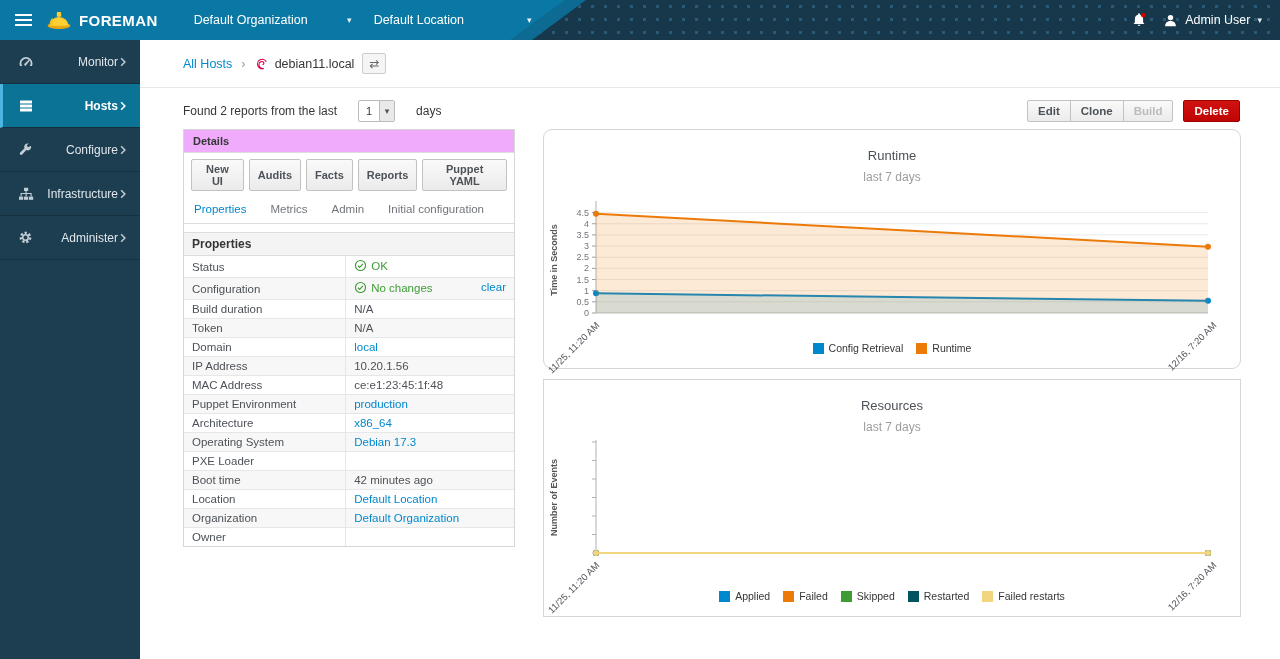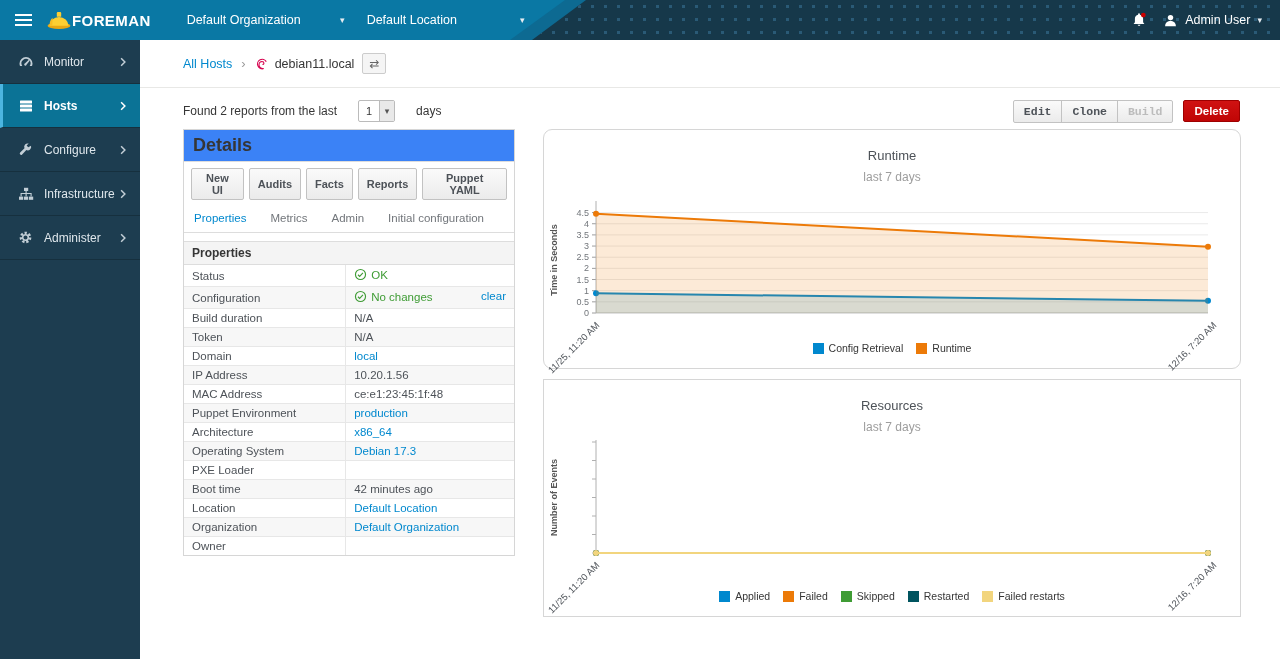--- a/index.html
+++ b/index.html
@@ -14,32 +14,32 @@
   .nav-deco-dark { position:absolute; top:0; bottom:0; left:508px; right:0;
     background-color:#16384a;
     background-image:radial-gradient(circle, #2a5a76 1.7px, transparent 1.8px);
     background-size:13px 13px;
     clip-path:polygon(78px 0, 100% 0, 100% 100%, 24px 100%); }
   .nav-left, .nav-right { position:relative; z-index:2; display:flex; align-items:center; height:100%; }
   .nav-right { margin-left:auto; padding-right:18px; gap:16px; }
   .hamburger { width:46px; height:100%; display:flex; flex-direction:column; justify-content:center;
     align-items:center; gap:3px; cursor:pointer; }
   .hamburger span { width:17px; height:2px; background:#fff; display:block; }
-  .brand { display:flex; align-items:center; cursor:pointer; padding-right:14px; }
+  .brand { display:flex; align-items:center; gap:7px; cursor:pointer; padding-right:14px; }
   .brand-text { color:#fff; font-weight:bold; font-size:15px; letter-spacing:.4px; }
   .nav-menu { display:flex; align-items:center; justify-content:space-between; width:158px;
     margin-left:22px; color:#fff; font-size:12.5px; cursor:pointer; }
   .caret { font-size:9px; color:#e8eef2; }
   .bell-wrap { position:relative; cursor:pointer; display:flex; }
   .user-menu { display:flex; align-items:center; gap:7px; color:#fff; font-size:12.5px; cursor:pointer; }
 
   
   .sidebar { position:fixed; top:40px; left:0; bottom:0; width:140px; background:#1d3d50; z-index:20; }
   .side-item { height:44px; display:flex; align-items:center; border-bottom:1px solid #16303e;
-    color:#dfe7ec; cursor:pointer; padding-left:18px; position:relative; }
+    color:#dfe7ec; cursor:pointer; padding-left:18px; position:relative;text-align:right; }
   .side-item .s-icon { width:16px; height:16px; margin-right:10px; color:#c2ced6; display:flex; }
   .side-item .s-label { font-size:12px; flex:1; }
   .side-item .s-chev { margin-right:12px; color:#c2ced6; display:flex; }
   .side-item.active { background:#0b7396; padding-left:15px; border-left:3px solid #4cb5e0; }
   .side-item.active .s-label { color:#fff; font-weight:bold; }
   .side-item.active .s-icon, .side-item.active .s-chev { color:#fff; }
 
   
   .content { margin-left:140px; padding-top:40px; }
   .breadcrumb-bar { height:48px; border-bottom:1px solid #e8e8e6; display:flex; align-items:center;
@@ -56,33 +56,33 @@
   .days-select { display:inline-flex; align-items:stretch; height:22px; border:1px solid #bbb;
     border-radius:2px; background:#fff; cursor:pointer; overflow:hidden; }
   .days-select .val { width:20px; display:flex; align-items:center; justify-content:center; font-size:11px; }
   .days-select .arrow { width:15px; background:#e9e9e9; border-left:1px solid #bbb; display:flex;
     align-items:center; justify-content:center; }
   .days-select .arrow .caret { color:#555; }
   .toolbar { margin-left:auto; display:flex; align-items:center; }
   .btn { font-size:11.5px; font-weight:bold; color:#4d5258; padding:4px 10px;
     background:linear-gradient(#fafafa,#ebebeb); border:1px solid #c2c2c2; border-radius:2px;
     cursor:pointer; font-family:inherit; }
-  .btn-group .btn { border-radius:0; margin-left:-1px;font-family:Liberation Mono, monospace; }
+  .btn-group .btn { border-radius:0; margin-left:-1px; }
   .btn-group .btn:first-child { border-radius:2px 0 0 2px; margin-left:0; }
   .btn-group .btn:last-child { border-radius:0 2px 2px 0; }
   .btn[disabled] { color:#bcbcbc; cursor:default; }
   .btn-danger { margin-left:10px; background:linear-gradient(#d01212,#c00505); border-color:#9e0000;
     color:#fff; }
 
   .main-row { display:flex; align-items:flex-start; gap:28px; padding:6px 40px 0 43px; }
 
   
   .details-panel { width:332px; flex-shrink:0; border:1px solid #d6d6d6; background:#fff; }
-  .panel-heading { background:#3b82f6; border-bottom:1px solid #ddd; padding:5px 9px;
-    font-size:18px; font-weight:bold; color:#363636; }
+  .panel-heading { background:#f0abfc; border-bottom:1px solid #ddd; padding:5px 9px;
+    font-size:11px; font-weight:bold; color:#363636; }
   .actions-row { padding:6px 7px; display:flex; gap:5px; }
   .actions-row .btn { padding:3px 8px; font-size:11px; }
   .tabs-row { display:flex; gap:24px; padding:6px 10px 8px 10px; border-bottom:1px solid #ddd; }
   .tab { font-size:11.5px; color:#72767b; cursor:pointer; }
   .tab.active { color:#0088ce; }
   .props-gap { height:8px; }
   table.props { width:100%; border-collapse:collapse; font-size:11.5px; }
   table.props th { background:#f4f4f4; border-top:1px solid #ddd; border-bottom:1px solid #ddd;
     text-align:left; padding:4px 8px; font-size:12px; color:#363636; }
   table.props td { padding:3px 8px; border-top:1px solid #e7e7e7; height:18px; color:#4d5258; }

